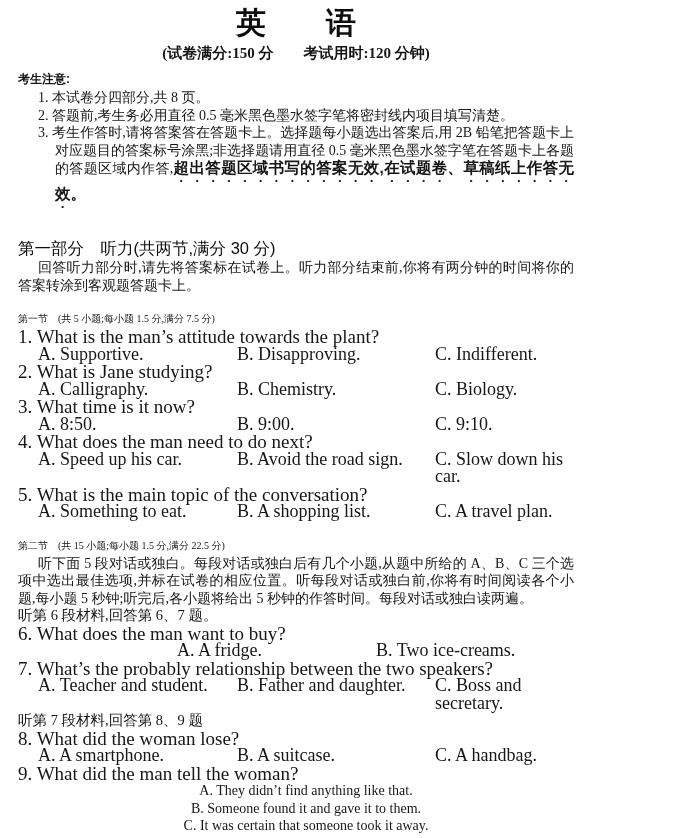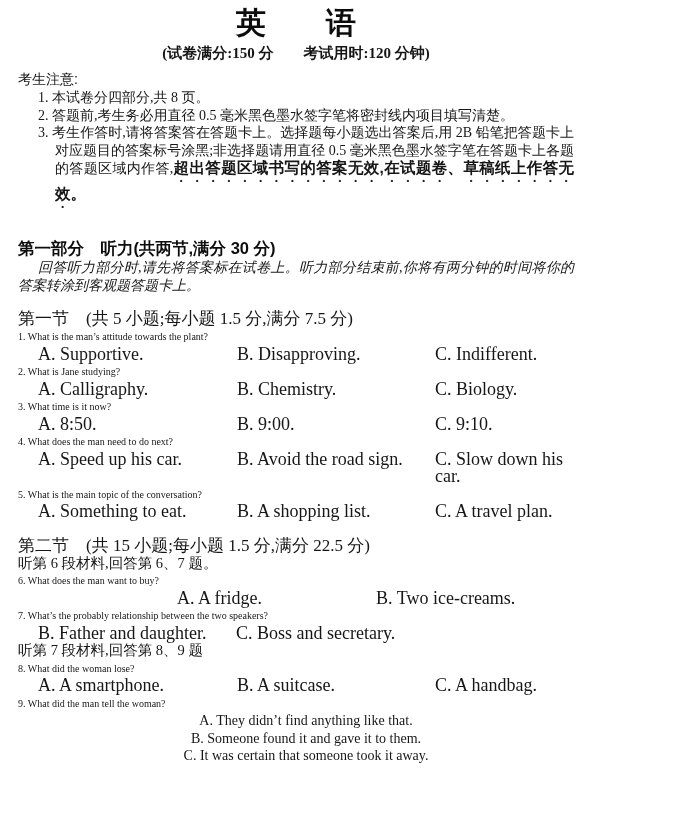--- a/index.html
+++ b/index.html
@@ -28,22 +28,22 @@
   }
   .subtitle {
     font-size: 15px;
     line-height: 19px;
     text-align: center;
     font-weight: 600;
     margin-bottom: 7px;
   }
   .notice-heading {
     font-family: "Liberation Sans", sans-serif;
-    font-weight: normal;
-    font-size: 14px;
+    font-weight: bold;
+    font-size: 12px;
     line-height: 19px;
   }
   .notice-item {
     font-size: 14px;
     line-height: 17.5px;
     padding-left: 37px;
     text-indent: -17px;
     text-align: justify;
   }
   .notice-item-3 { margin-bottom: 8px; }
@@ -51,45 +51,44 @@
     font-family: "Liberation Sans", sans-serif;
     font-weight: bold;
     font-size: 15.5px;
     -webkit-text-emphasis: filled dot #222;
     -webkit-text-emphasis-position: under;
     text-emphasis: filled dot #222;
     text-emphasis-position: under right;
   }
   .part-heading {
     font-family: "Liberation Sans", sans-serif;
-    font-weight: bold;
+    font-weight: normal;
     font-size: 16.5px;
     line-height: 21px;
     margin-top: 27px;
     color: #0d0d0d;
   }
   .para {
     font-size: 14px;
     line-height: 17.5px;
     margin: 0;
     text-indent: 20px;
     text-align: justify;
-    font-style: italic;
   }
   .section-heading {
-    font-size: 17px;
+    font-size: 10px;
     line-height: 18px;
     margin-top: 16px;
   }
   .material-line {
     font-size: 14.5px;
     line-height: 17.5px;
   }
   .q-line {
-    font-size: 10px;
+    font-size: 19px;
     line-height: 17.5px;
   }
   .opts {
     display: flex;
     padding-left: 20px;
     font-size: 18px;
     line-height: 17.5px;
     justify-content: flex-end;
   }
   .opts .col-a { width: 199px; }
@@ -151,30 +150,32 @@
   </div>
 
   <div class="q-line">5. What is the main topic of the conversation?</div>
   <div class="opts">
     <span class="col-a">A. Something to eat.</span>
     <span class="col-b">B. A shopping list.</span>
     <span class="col-c">C. A travel plan.</span>
   </div>
 
   <div class="section-heading">第二节　(共 15 小题;每小题 1.5 分,满分 22.5 分)</div>
+  <p class="para">听下面 5 段对话或独白。每段对话或独白后有几个小题,从题中所给的 A、B、C 三个选项中选出最佳选项,并标在试卷的相应位置。听每段对话或独白前,你将有时间阅读各个小题,每小题 5 秒钟;听完后,各小题将给出 5 秒钟的作答时间。每段对话或独白读两遍。</p>
   <div class="material-line">听第 6 段材料,回答第 6、7 题。</div>
 
   <div class="q-line">6. What does the man want to buy?</div>
   <div class="opts">
     <span class="col-a">A. A fridge.</span>
     <span class="col-b">B. Two ice-creams.</span>
   </div>
 
   <div class="q-line">7. What’s the probably relationship between the two speakers?</div>
   <div class="opts">
+    <span class="col-a">A. Teacher and student.</span>
     <span class="col-b">B. Father and daughter.</span>
     <span class="col-c">C. Boss and secretary.</span>
   </div>
 
   <div class="material-line">听第 7 段材料,回答第 8、9 题</div>
 
   <div class="q-line">8. What did the woman lose?</div>
   <div class="opts">
     <span class="col-a">A. A smartphone.</span>
     <span class="col-b">B. A suitcase.</span>

